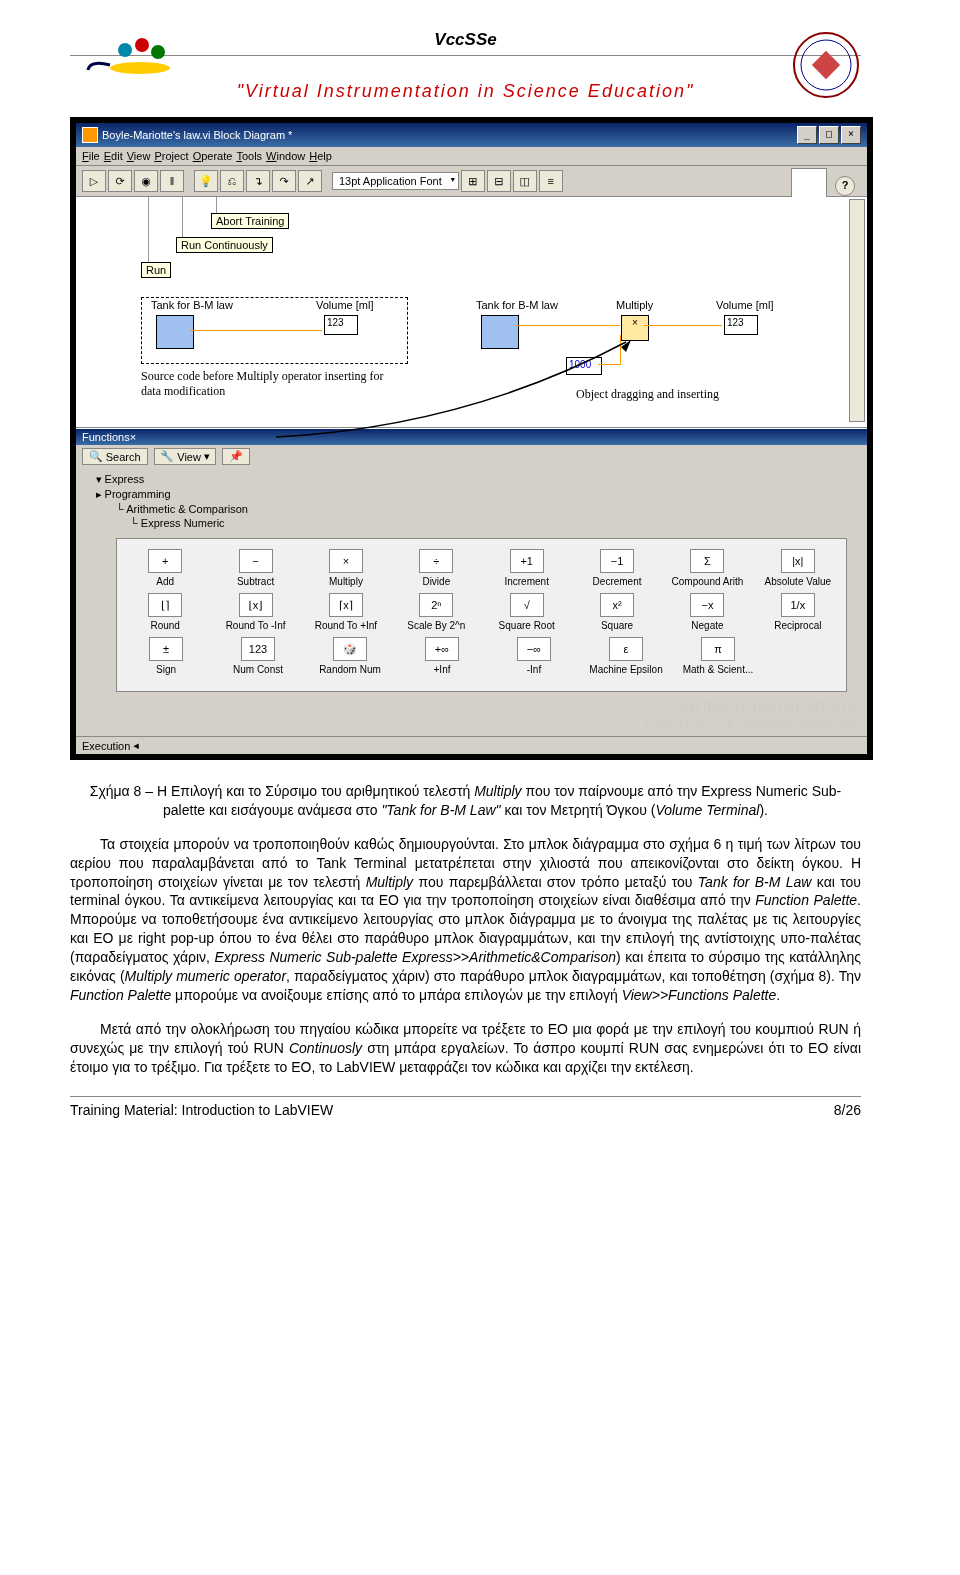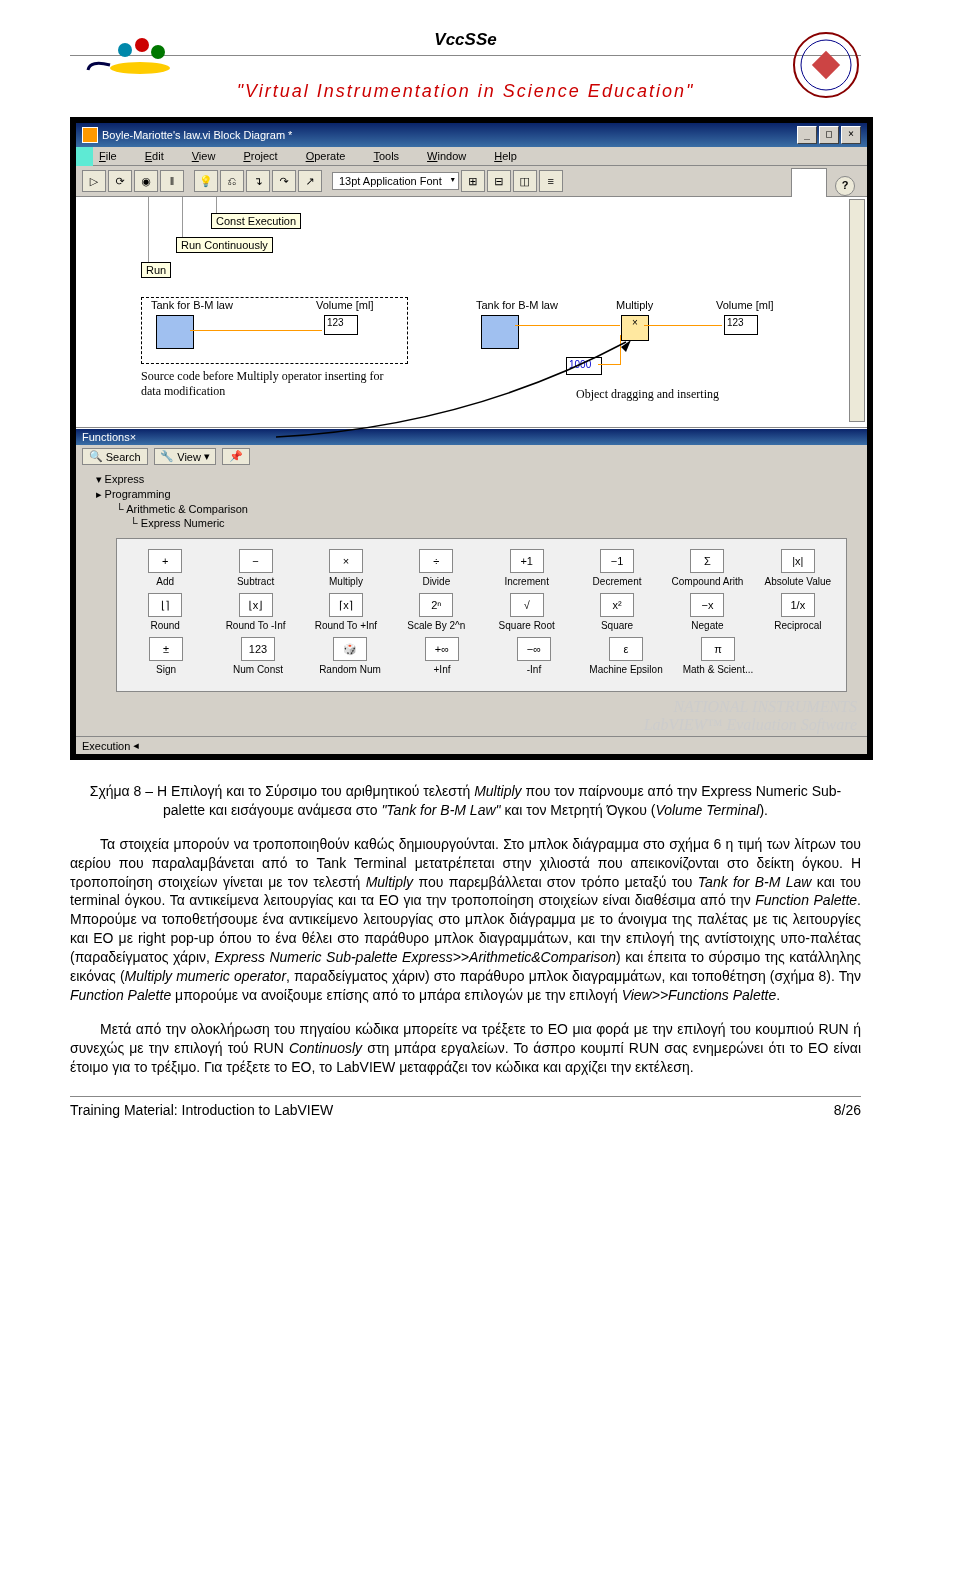--- a/index.html
+++ b/index.html
@@ -106,23 +106,22 @@
     font-size: 10px;
     line-height: 14px;
     text-align: center;
     color: #000;
     font-family: "Marlett", monospace;
   }
   .menubar {
     background: #d4d0c8;
     padding: 3px 6px;
     display: flex;
-    gap: 28px;
+    gap: 4px;
     border-bottom: 1px solid #888;
-    margin-left: 17px;
   }
   .menu-item { text-decoration: underline; text-decoration-color: transparent; }
   .menu-item::first-letter { text-decoration: underline; }
   .toolbar {
     background: #d4d0c8;
     padding: 4px 6px;
     display: flex;
     align-items: center;
     gap: 2px;
     border-bottom: 1px solid #888;
@@ -394,21 +393,21 @@
       <span class="tool-btn">⊟</span>
       <span class="tool-btn">◫</span>
       <span class="tool-btn">≡</span>
       <span class="help-btn">?</span>
       <span class="thumb"></span>
     </div>
 
     <div class="canvas">
       <div class="canvas-scroll"></div>
 
-      <div class="tooltip" style="left:135px;top:16px">Const Execution</div>
+      <div class="tooltip" style="left:135px;top:16px">Abort Training</div>
       <div class="tooltip" style="left:100px;top:40px">Run Continuously</div>
       <div class="tooltip" style="left:65px;top:65px">Run</div>
       <div style="position:absolute;left:72px;top:0;width:1px;height:65px;background:#999"></div>
       <div style="position:absolute;left:106px;top:0;width:1px;height:40px;background:#999"></div>
       <div style="position:absolute;left:140px;top:0;width:1px;height:16px;background:#999"></div>
 
       <div class="dashed-box" style="left:65px;top:100px;width:265px;height:65px"></div>
       <div class="node-label" style="left:75px;top:102px">Tank for B-M law</div>
       <div class="node" style="left:80px;top:118px;width:32px;height:30px;background:#a0c0f0"></div>
       <div class="node-label" style="left:240px;top:102px">Volume [ml]</div>

